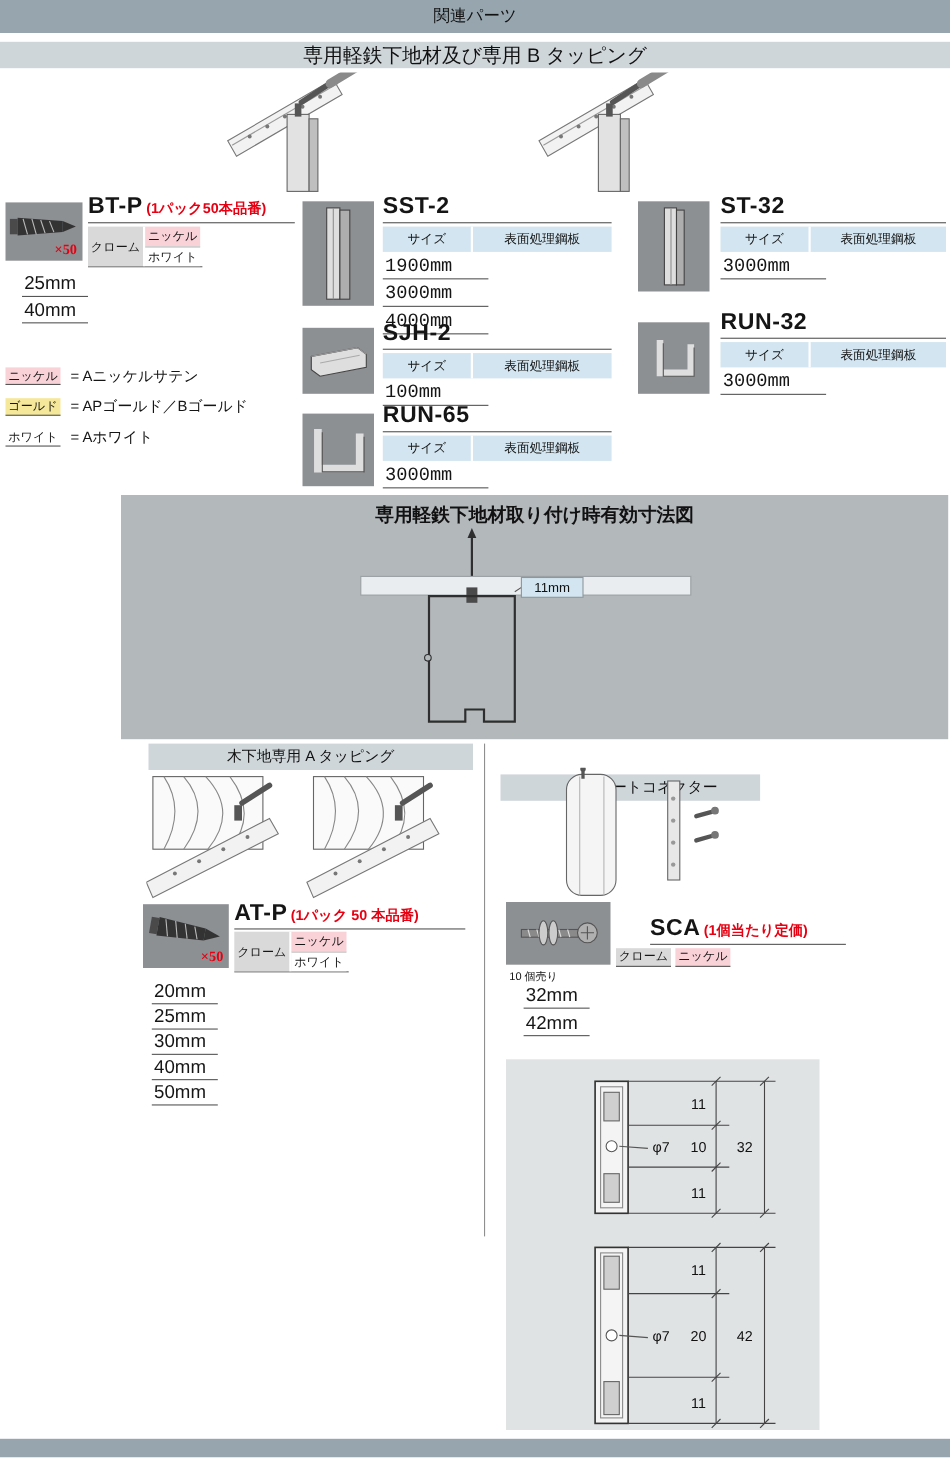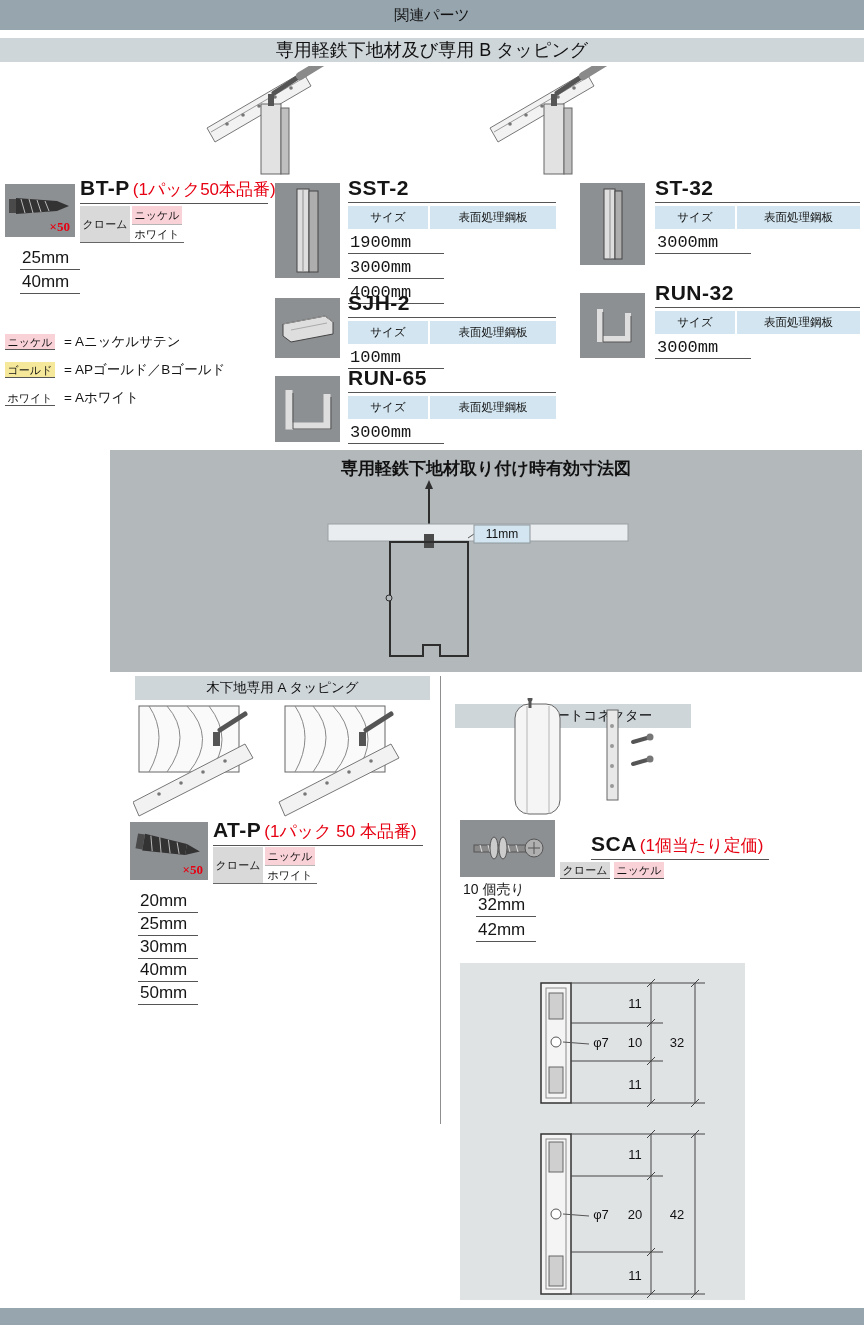--- a/index.html
+++ b/index.html
@@ -8,21 +8,21 @@
   .abs { position: absolute; }
 
   .bar-top { left: 0; top: 0; width: 864px; height: 30px; background: #97a5ae;
              text-align: center; line-height: 30px; font-size: 15px; color: #111; }
   .bar-sub { left: 0; top: 38px; width: 864px; height: 24px; background: #cfd6da;
              text-align: center; line-height: 24px; font-size: 18px; color: #111; }
   .bar-bottom { left: 0; top: 1308px; width: 864px; height: 17px; background: #97a5ae; }
 
   .pname-row { border-bottom: 1px solid #555; padding-bottom: 2px; white-space: nowrap; }
   .pname { font-size: 21px; font-weight: bold; letter-spacing: 0.5px; }
-  .pnote { font-size: 17px; font-weight: normal; color: #e60012; margin-left: 3px; }
+  .pnote { font-size: 13px; font-weight: bold; color: #e60012; margin-left: 3px; }
 
   .phead { display: flex; background: #d2e5f0; font-size: 11.5px; margin-top: 3px; }
   .ph-size { width: 82px; text-align: center; padding: 4px 0; border-right: 2px solid #fff; }
   .ph-mat  { flex: 1; text-align: center; padding: 4px 0; }
 
   .pval { font-size: 17px; padding: 2px 2px 1px 2px; border-bottom: 1px solid #555;
           margin-top: 2px; width: 96px; font-family: Liberation Mono, monospace; }
 
   .img-box { background: #8d9093; display: flex; align-items: flex-start; justify-content: center; font-family: Liberation Serif, serif; }
   .count-tag { position: absolute; right: 5px; bottom: 2px; color: #e60012;
@@ -48,21 +48,21 @@
   .chip-gray   { background: #d9d9d9; }
   .legend-text { font-size: 13.5px; }
 
   .figure-box { left: 110px; top: 450px; width: 752px; height: 222px; background: #b3b8bb; }
   .figure-title { text-align: center; font-size: 17px; font-weight: bold; padding-top: 7px; color: #111; }
 
   .sec-head { height: 24px; background: #cfd6da; text-align: center; line-height: 24px;
               font-size: 13.5px; color: #111; }
   .v-divider { width: 1px; background: #8f8f8f; }
 
-  .pack-text { font-size: 14px; }
+  .pack-text { font-size: 10px; }
   .dims-box { left: 460px; top: 963px; width: 285px; height: 337px; background: #e0e3e4; padding-left: 12px; }
 
   svg text { font-family: "Liberation Sans", sans-serif; }
 </style>
 </head>
 <body>
 
 <div id="page">
 
   <div class="abs bar-top">

